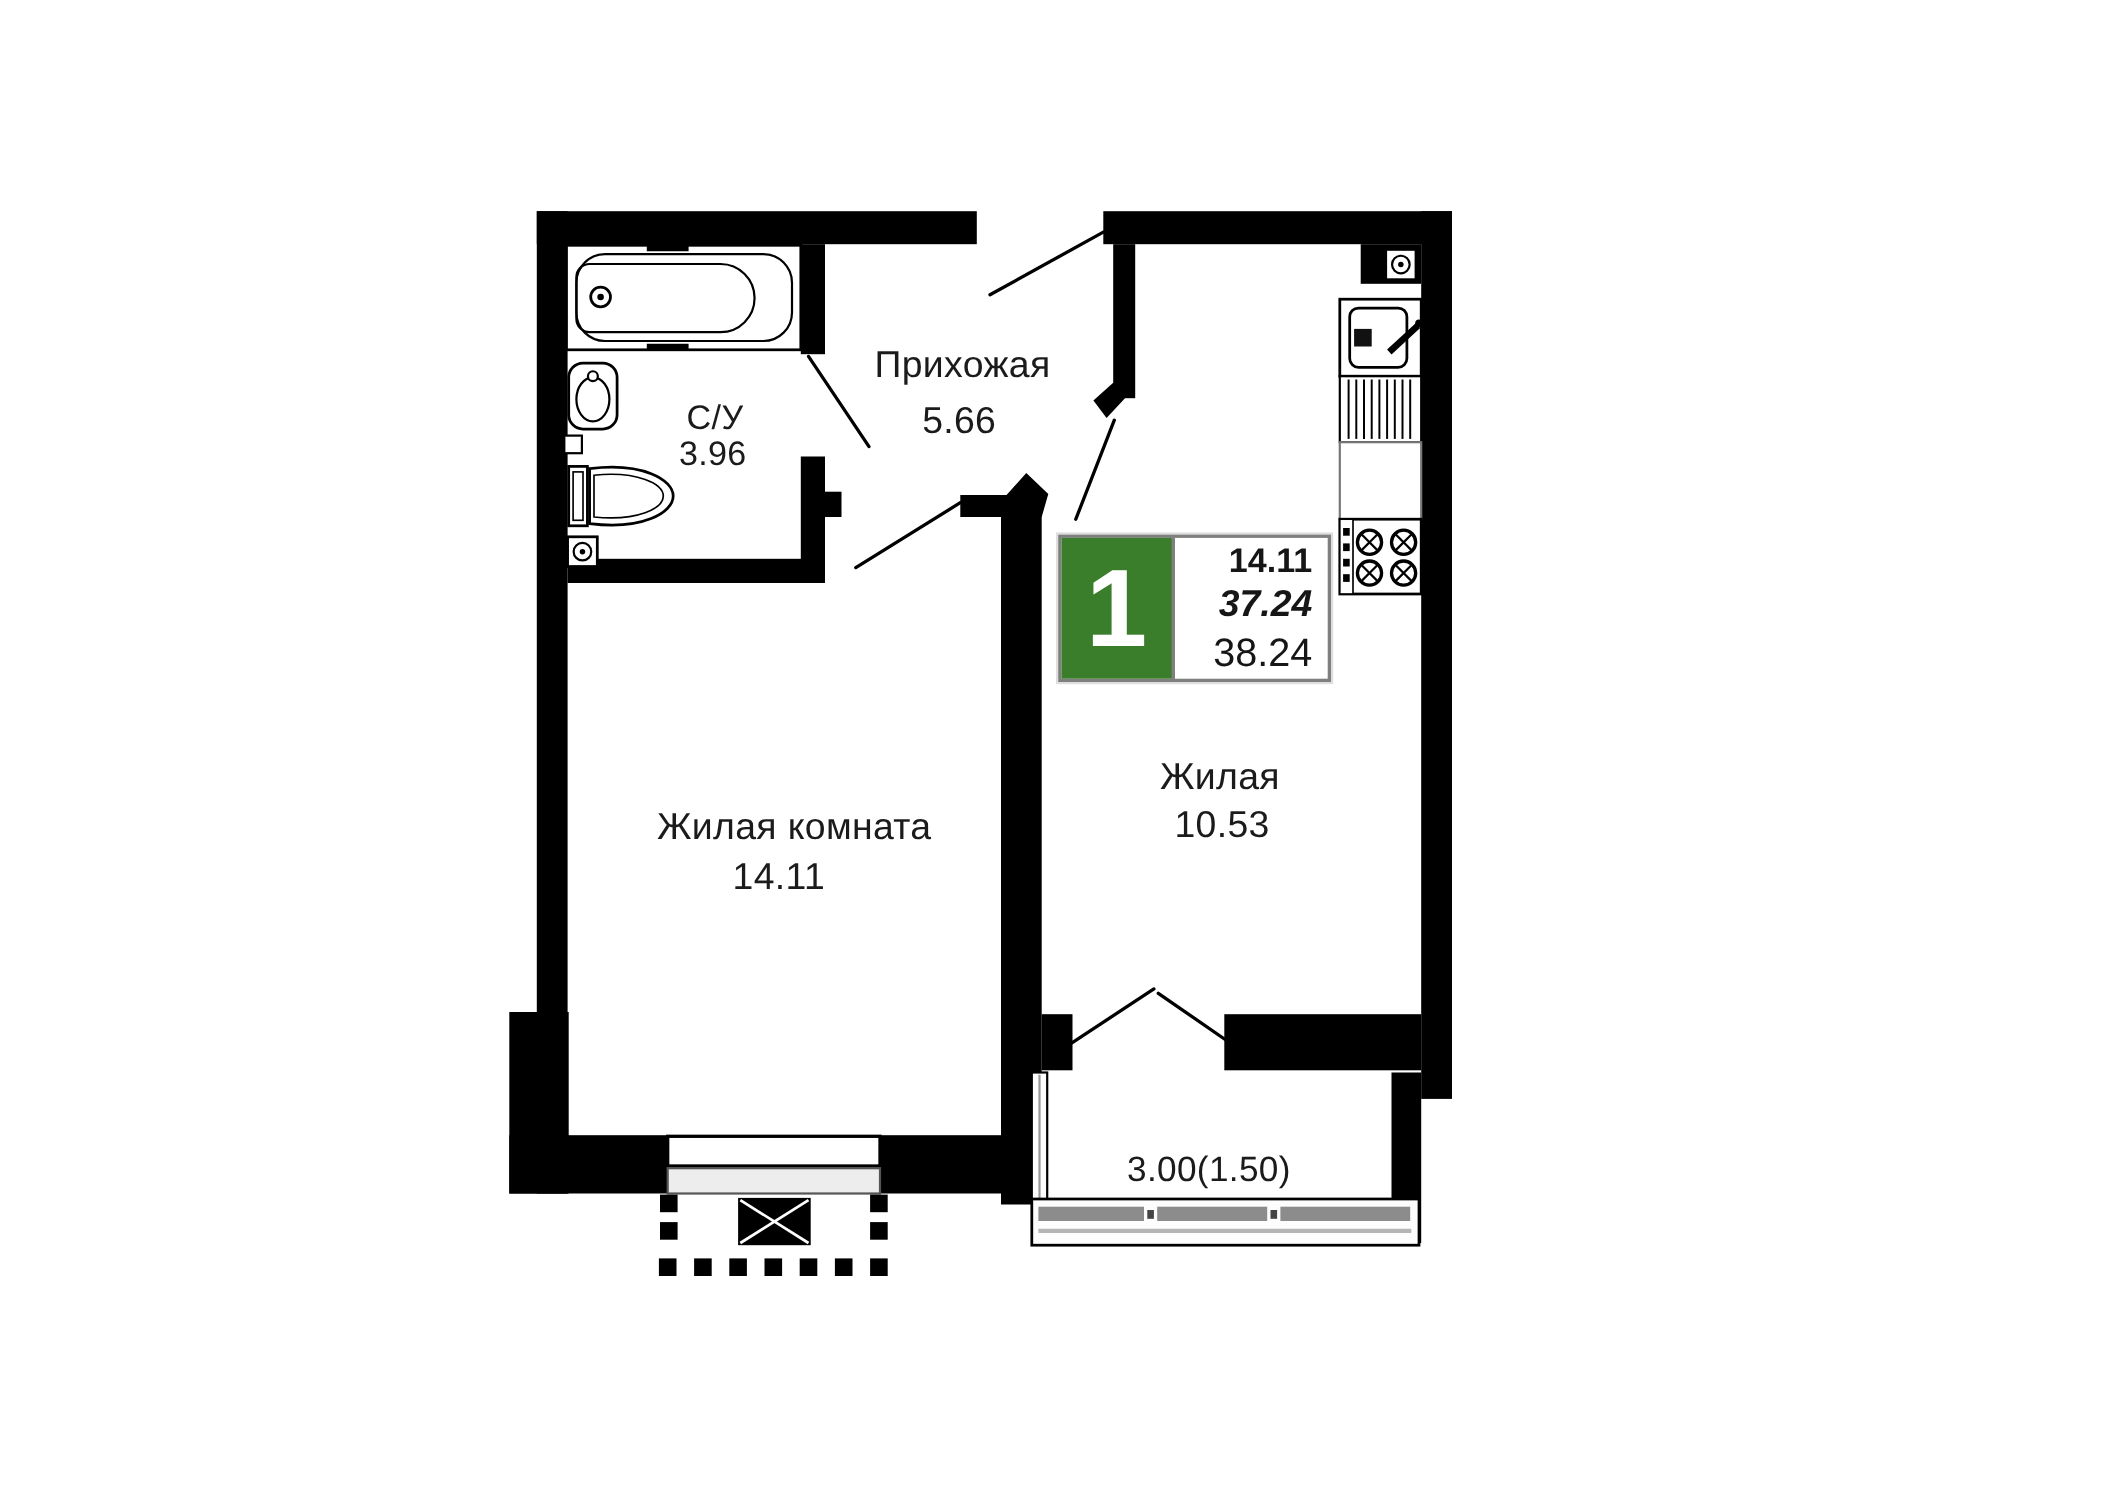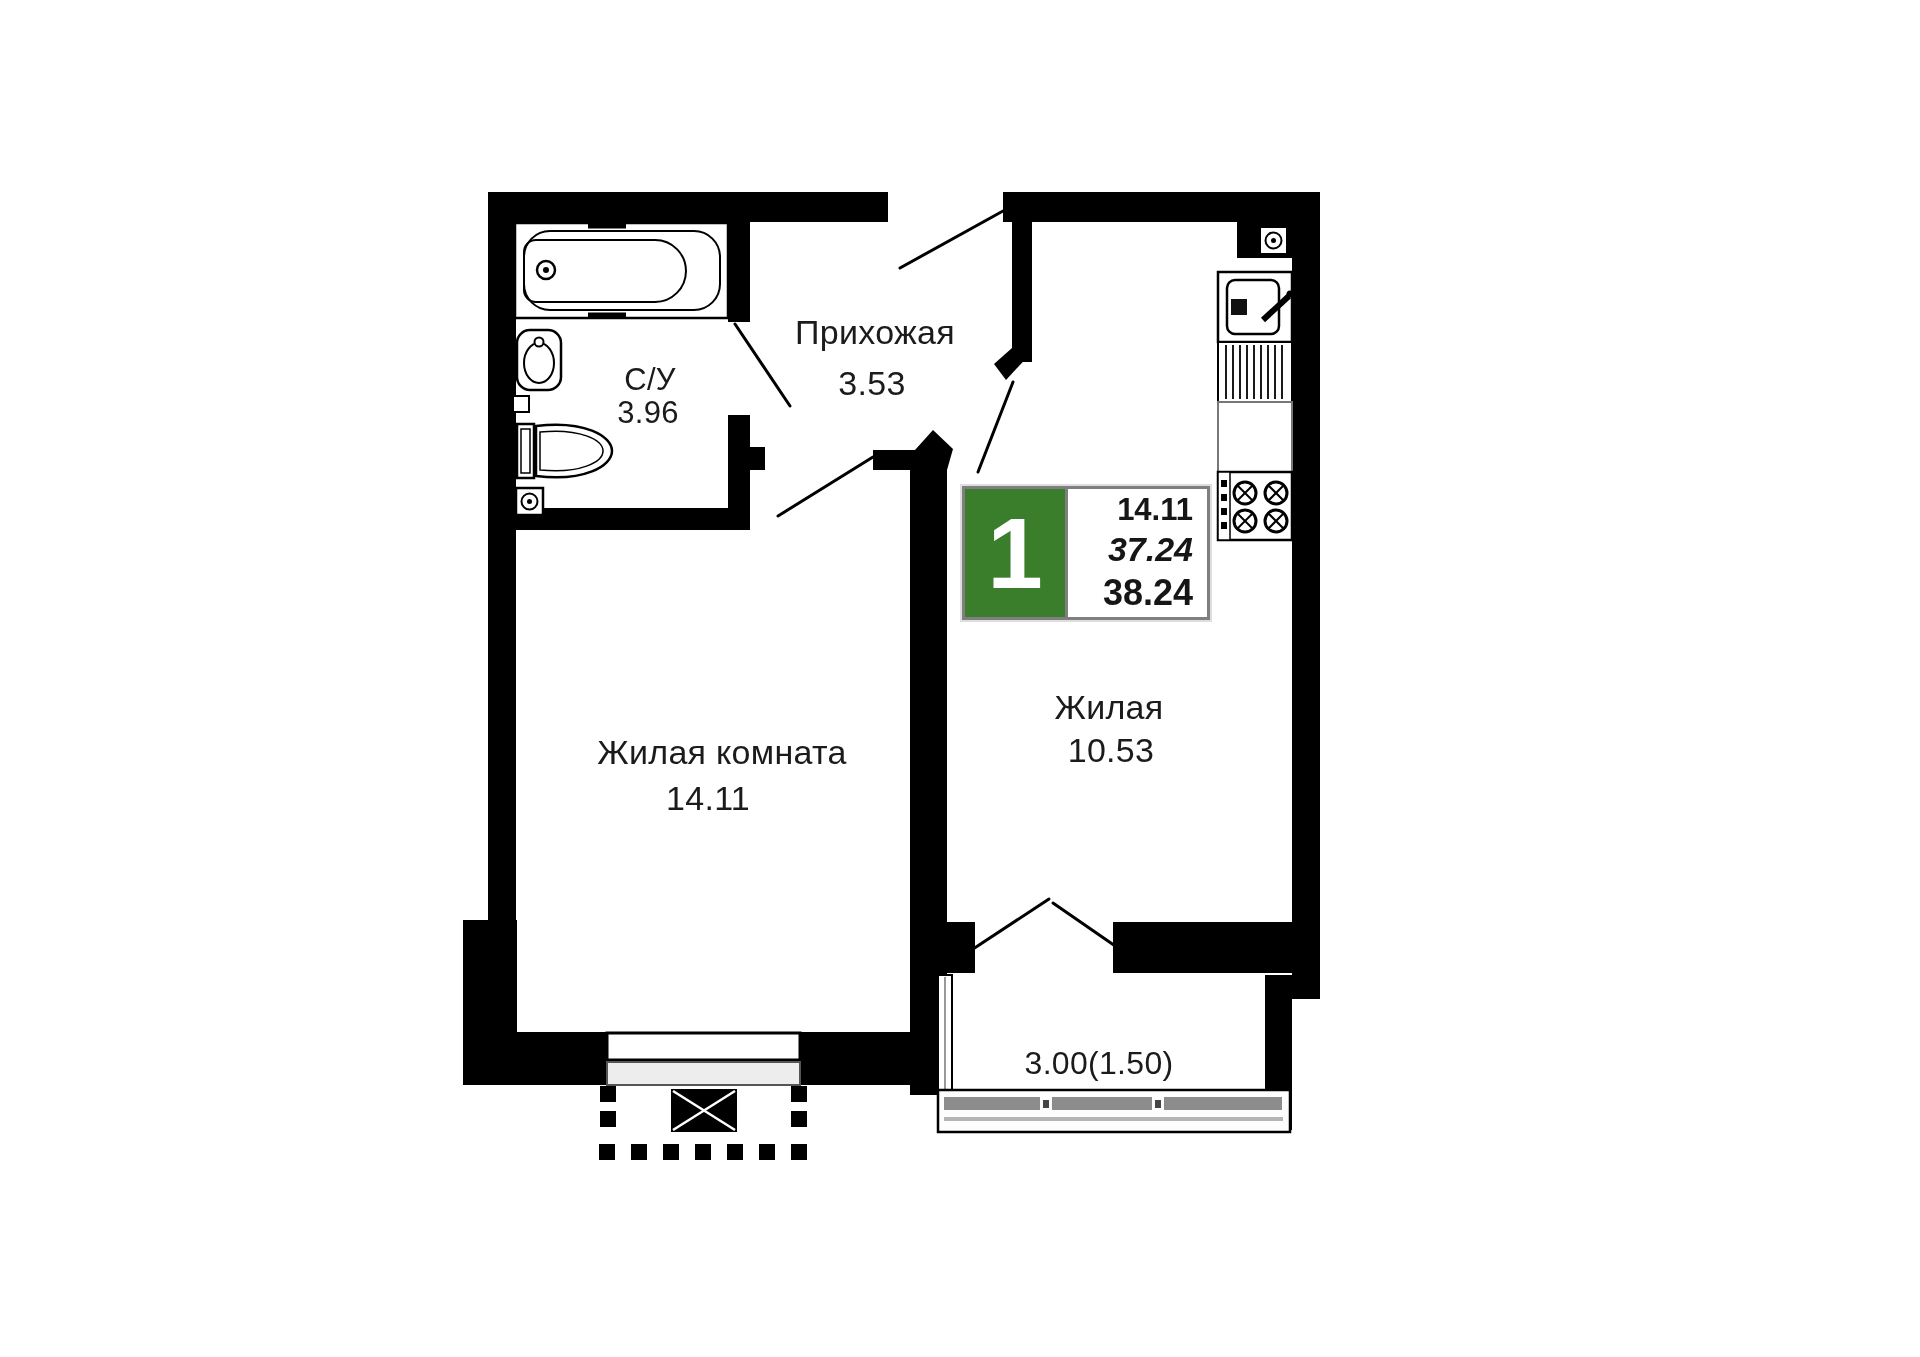--- a/index.html
+++ b/index.html
@@ -39,21 +39,21 @@
   .badge-nums{
     flex:1;
     display:flex;flex-direction:column;
     justify-content:center;align-items:flex-end;
     padding-right:14px;
     color:#161616;
     line-height:1.22;
   }
   .badge-nums .n1{font-size:31px;font-weight:700;}
   .badge-nums .n2{font-size:34px;font-weight:700;font-style:italic;}
-  .badge-nums .n3{font-size:36px;font-weight:700;text-align:right;}
+  .badge-nums .n3{font-size:36px;font-weight:400;text-align:right;}
 </style>
 </head>
 <body>
 
 <div class="canvas">
 
   <svg class="plan-svg" width="1920" height="1357" viewBox="0 0 1920 1357">
 
     <g fill="#000">
       <rect x="488" y="192" width="400" height="30"></rect>
@@ -204,21 +204,21 @@
       <rect x="1043" y="1100" width="6" height="8" fill="#444"></rect>
       <rect x="1155" y="1100" width="6" height="8" fill="#444"></rect>
       <line x1="944" y1="1119" x2="1283" y2="1119" stroke="#b5b5b5" stroke-width="4"></line>
     </g>
   </svg>
 
   <div class="lbl" style="left:650px;top:380px;font-size:31px">С/У</div>
   <div class="lbl" style="left:648px;top:413px;font-size:31px">3.96</div>
 
   <div class="lbl" style="left:875px;top:332px;font-size:34px">Прихожая</div>
-  <div class="lbl" style="left:872px;top:383px;font-size:34px">3.53</div>
+  <div class="lbl" style="left:872px;top:383px;font-size:34px">5.66</div>
 
   <div class="lbl" style="left:722px;top:752px;font-size:34px">Жилая комната</div>
   <div class="lbl" style="left:708px;top:798px;font-size:34px">14.11</div>
 
   <div class="lbl" style="left:1109px;top:707px;font-size:34px">Жилая</div>
   <div class="lbl" style="left:1111px;top:750px;font-size:34px">10.53</div>
 
   <div class="lbl" style="left:1099px;top:1063px;font-size:32px">3.00(1.50)</div>
 
   <div class="badge">

